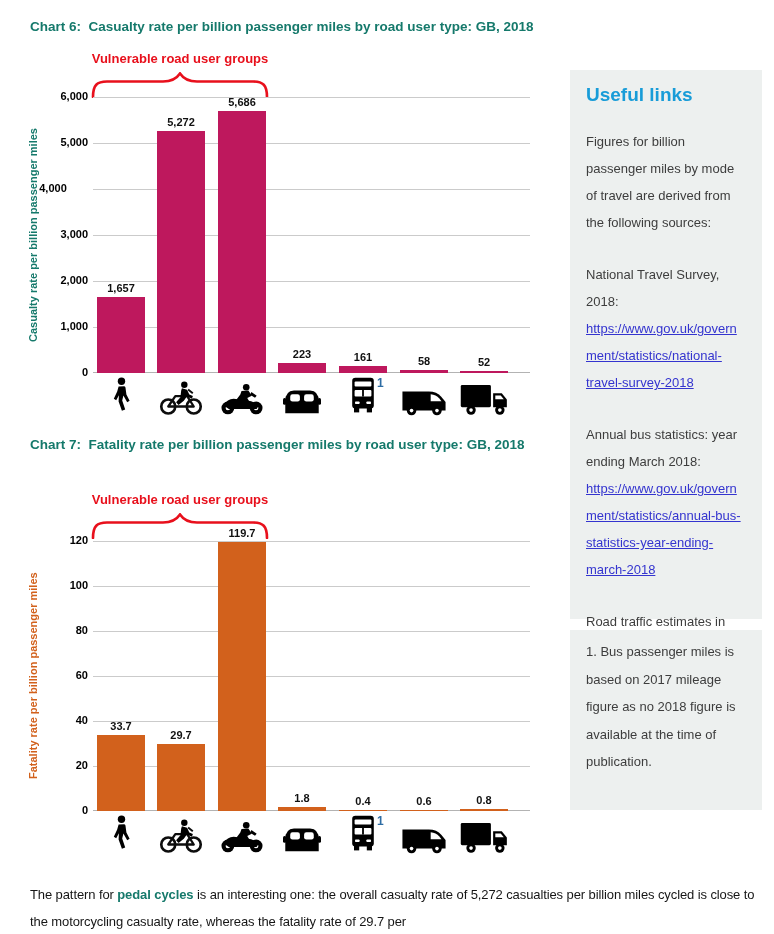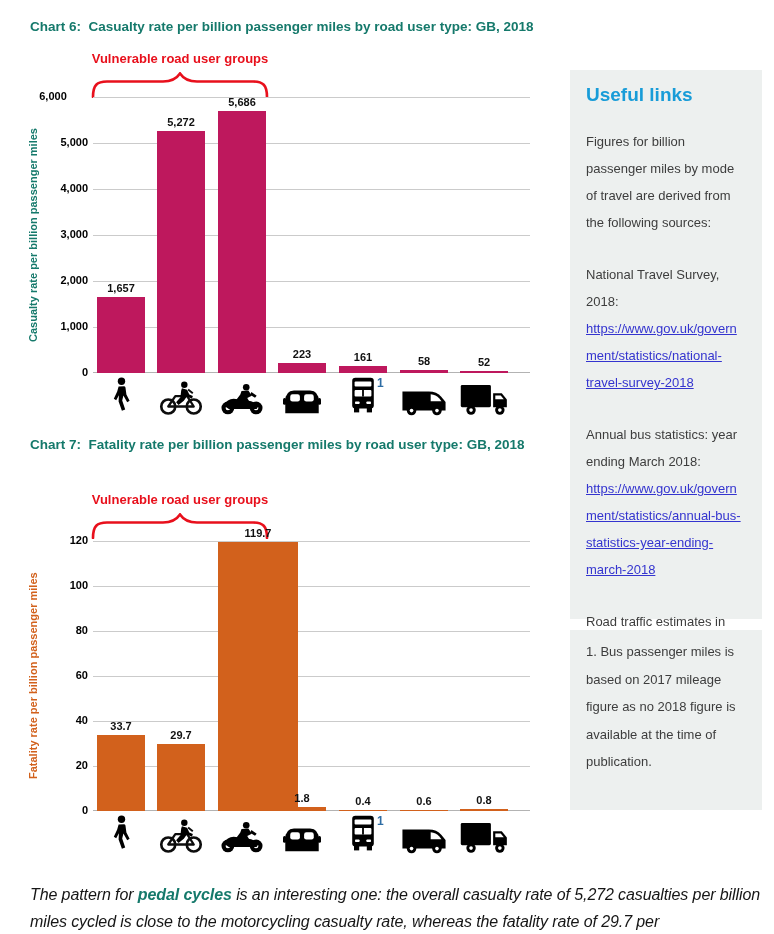--- a/index.html
+++ b/index.html
@@ -37,21 +37,21 @@
   .fn-marker{position:absolute;color:#2e6da4;font-weight:bold;font-size:12px;}
   
   .panel{position:absolute;left:570px;width:192px;background:#edf0ef;box-sizing:border-box;}
   .panel-inner{padding:12px 16px;}
   .sb-heading{color:#189cd8;font-weight:bold;font-size:19px;margin:2px 0 22px 0;}
   .sb-p{color:#3d3d3d;font-size:13px;line-height:27px;margin:0 0 25px 0;}
   .sb-p:last-child{margin-bottom:0;}
   .sb-link{color:#3434cf;text-decoration:underline;overflow-wrap:anywhere;}
   .fn-text{color:#3d3d3d;font-size:13px;line-height:27.5px;margin:0;}
   
-  .body-par{color:#161616;font-size:16px;line-height:27px;letter-spacing:-0.1px;font-style:italic;}
+  .body-par{color:#161616;font-size:13px;line-height:27px;letter-spacing:-0.1px;}
   .hl-teal{color:#15796b;font-weight:bold;}
 </style>
 </head>
 <body>
 
 <svg width="0" height="0" style="position:absolute" aria-hidden="true">
   <defs>
     <symbol id="icon-pedestrian" viewBox="0 0 22 40">
       <circle cx="11.5" cy="4.2" r="3.7"></circle>
       <path d="M8.6 9.6 L14.2 9.2 C15 9.2 15.4 10 15.5 10.8 L16.4 17.5 L19.6 23.8 L17.2 25.2 L13.4 18.6 L12.2 23.4 L15.2 32.6 L11.9 33.8 L8.6 24.6 L8.9 18.2 L6.2 23.2 L3.8 21.8 L7.2 14.6 Z"></path>
@@ -116,23 +116,23 @@
 
 <div id="page">
 
   <div class="abs chart-title" style="left:30px;top:14px;width:720px;">Chart 6: &nbsp;Casualty rate per billion passenger miles by road user type: GB, 2018</div>
 
   <div class="abs vru-label" style="left:90px;top:51px;width:180px;">Vulnerable road user groups</div>
   <svg class="abs brace" style="left:90px;top:72px;width:180px;height:26px;">
       <use href="#icon-brace"></use>
     </svg>
 
-  <span class="abs ytick c6" style="top:90px;text-align:center;">6,000</span>
+  <span class="abs ytick c6" style="top:90px;">6,000</span>
   <span class="abs ytick c6" style="top:136px;">5,000</span>
-  <span class="abs ytick c6" style="top:182px;">4,000</span>
+  <span class="abs ytick c6" style="top:182px;text-align:center;">4,000</span>
   <span class="abs ytick c6" style="top:228px;">3,000</span>
   <span class="abs ytick c6" style="top:274px;">2,000</span>
   <span class="abs ytick c6" style="top:320px;">1,000</span>
   <span class="abs ytick c6" style="top:366px;">0</span>
 
   <div class="abs yaxis-title c6t" style="top:97px;height:276px;">Casualty rate per billion passenger miles</div>
 
   <div class="plot c6" style="top:97px;height:276px;">
     <div class="gridline" style="top:0;"></div>
     <div class="gridline" style="top:46px;"></div>
@@ -227,21 +227,21 @@
     <div class="gridline" style="top:180px;"></div>
     <div class="gridline" style="top:225px;"></div>
     <div class="gridline base" style="top:269px;"></div>
 
     <div class="bar orange" style="left:4px;height:76px;">
       <span class="bar-label">33.7</span>
       </div>
     <div class="bar orange" style="left:64px;height:67px;">
       <span class="bar-label">29.7</span>
       </div>
-    <div class="bar orange" style="left:125px;height:269px;padding-left:32px;">
+    <div class="bar orange" style="left:125px;height:269px;">
       <span class="bar-label">119.7</span>
       </div>
     <div class="bar orange" style="left:185px;height:4px;">
       <span class="bar-label">1.8</span>
       </div>
     <div class="bar orange" style="left:246px;height:1.5px;">
       <span class="bar-label">0.4</span>
       </div>
     <div class="bar orange" style="left:307px;height:1.5px;">
       <span class="bar-label">0.6</span>

